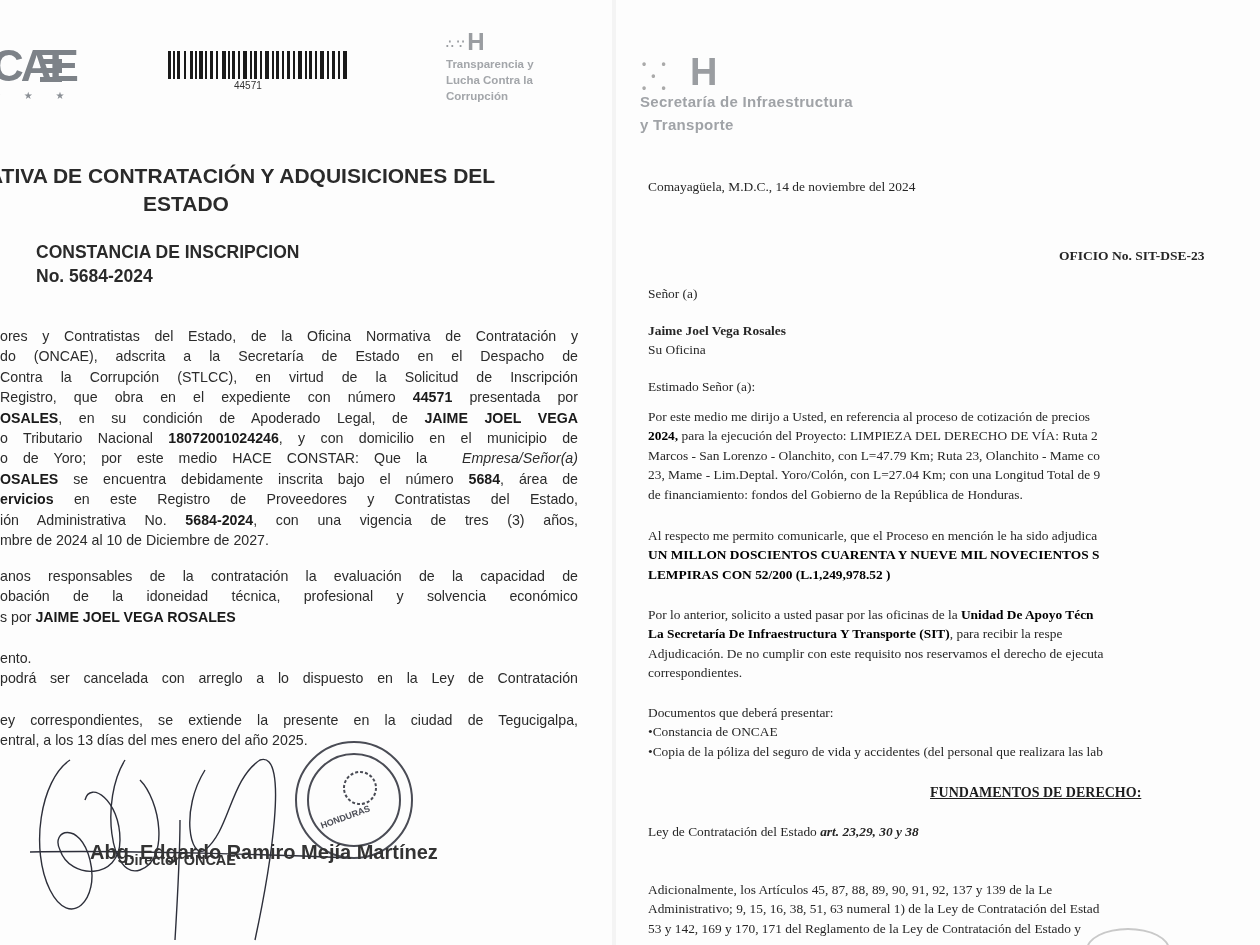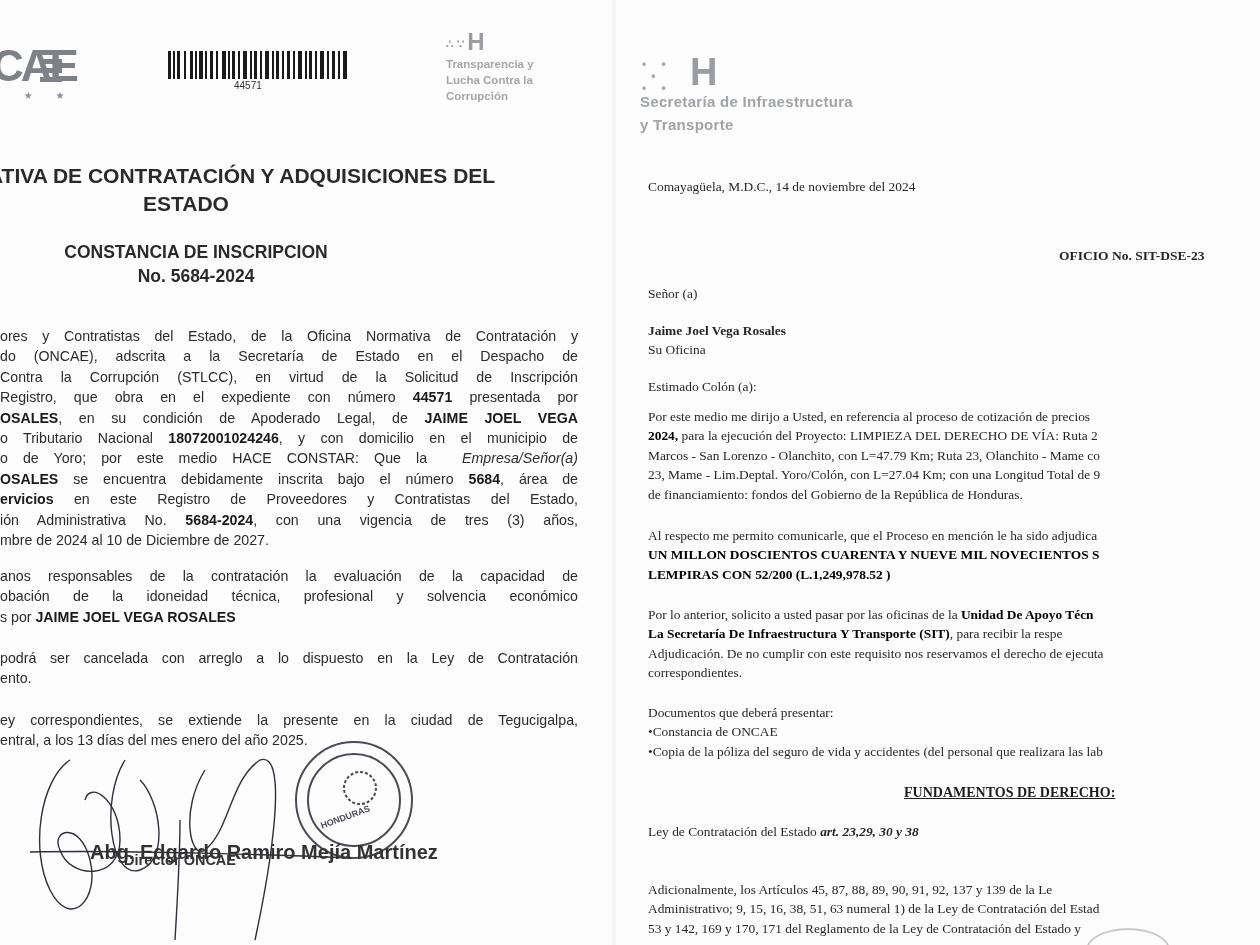--- a/index.html
+++ b/index.html
@@ -22,21 +22,21 @@
   .barcode { position: absolute; left: 168px; top: 51px; width: 180px; height: 28px; }
   .barcode-num { position: absolute; left: 234px; top: 80px; font-size: 10px; color: #333; }
 
   .stlcc-logo { position: absolute; left: 446px; top: 30px; color: #9a9da1; }
   .stlcc-logo .mark { font-size: 24px; font-weight: bold; letter-spacing: 1px; line-height: 24px; }
   .stlcc-logo .mark .dots { font-size: 12px; letter-spacing: 3px; vertical-align: middle; }
   .stlcc-logo .txt { font-size: 11.5px; line-height: 16px; font-weight: bold; color: #a3a6aa; }
 
   .l-title { position: absolute; left: -12px; top: 162px; width: 640px; font-weight: bold; font-size: 21px; line-height: 28px; color: #2a2a2a; }
   .l-title .t2 { display: block; padding-left: 155px; }
-  .l-sub { position: absolute; left: 36px; top: 240px; width: 320px; text-align: center; font-weight: bold; font-size: 17.5px; line-height: 24px; color: #2a2a2a; }
+  .l-sub { position: absolute; left: 36px; top: 240px; width: 320px; font-weight: bold; font-size: 17.5px; line-height: 24px; color: #2a2a2a; }
 
   .l-body { position: absolute; left: 0; width: 578px; font-size: 14.2px; line-height: 20.4px; color: #2b2b2b; }
   .l-body .ln { white-space: nowrap; text-align: justify; text-align-last: justify; display: block; }
   .l-body .ln.last { text-align-last: left; }
   .l-body b { font-weight: bold; color: #1a1a1a; }
   .l-body i { font-style: italic; margin-left: 20px; }
 
   .signature-block { position: absolute; left: 30px; top: 740px; width: 420px; height: 205px; }
   .sig-name { position: absolute; left: 60px; top: 92px; font-weight: bold; font-size: 20px; color: #333; white-space: nowrap; margin-top: 9px; }
   .sig-title { position: absolute; left: 94px; top: 112px; font-weight: bold; font-size: 14.5px; color: #333; white-space: nowrap; }
@@ -52,21 +52,21 @@
   .r-date { left: 32px; top: 177px; }
   .r-oficio { left: 443px; top: 246px; font-weight: bold; font-size: 13.5px; }
   .r-senor { left: 32px; top: 284px; }
   .r-name { left: 32px; top: 321px; font-weight: bold; }
   .r-office { left: 32px; top: 340px; }
   .r-greeting { left: 32px; top: 377px; }
   .r-para { position: absolute; left: 32px; width: 640px; font-size: 13.4px; line-height: 19.4px; color: #262626; }
   .r-para .ln { display: block; white-space: nowrap; }
   .r-para b { font-weight: bold; color: #000000; }
   .r-para i { font-style: italic; font-weight: bold; }
-  .r-heading { position: absolute; left: 288px; top: 785px; font-weight: bold; text-decoration: underline; font-size: 14px; color: #1d1d1d; }
+  .r-heading { position: absolute; left: 314px; top: 785px; font-weight: bold; text-decoration: underline; font-size: 14px; color: #1d1d1d; }
   .stamp-right { position: absolute; left: 470px; top: 928px; width: 80px; height: 40px; border: 2px solid #c9c9c9; border-radius: 50%; }
 </style>
 </head>
 <body>
 
 <div class="page" id="left-page">
   <div class="oncae-logo">
     <div class="letters">CAE</div>
     <div class="stripes">
         <div></div>
@@ -144,22 +144,22 @@
       <span class="ln"><b>ervicios</b><span> en este Registro de Proveedores y Contratistas del Estado,</span></span>
       <span class="ln"><span>ión Administrativa No. </span><b>5684-2024</b><span>, con una vigencia de tres (3) años,</span></span>
       <span class="ln last"><span>mbre de 2024 al 10 de Diciembre de 2027.</span></span>
     </div>
   <div class="l-body" style="top:566px">
       <span class="ln"><span>anos responsables de la contratación la evaluación de la capacidad de</span></span>
       <span class="ln"><span>obación de la idoneidad técnica, profesional y solvencia económico</span></span>
       <span class="ln last"><span>s por </span><b>JAIME JOEL VEGA ROSALES</b></span>
     </div>
   <div class="l-body" style="top:648px">
+      <span class="ln last"><span>ento.</span></span>
       <span class="ln"><span> podrá ser cancelada con arreglo a lo dispuesto en la Ley de Contratación</span></span>
-      <span class="ln last"><span>ento.</span></span>
     </div>
   <div class="l-body" style="top:710px">
       <span class="ln"><span>ey correspondientes, se extiende la presente en la ciudad de Tegucigalpa,</span></span>
       <span class="ln last"><span>entral, a los 13 días del mes enero del año 2025.</span></span>
     </div>
 
   <div class="signature-block">
     <svg class="sig-svg" width="420" height="205" viewBox="0 0 420 205">
       <g fill="none" stroke="#2d2f3a" stroke-width="1.4">
         <path d="M40 20 C 10 40, 0 110, 20 150 C 40 190, 70 160, 60 120 C 50 80, 20 90, 30 110 C 40 140, 90 140, 90 100 C 90 60, 60 40, 55 60"></path>
@@ -187,21 +187,21 @@
     <div class="mark"><span class="dots">•&nbsp;•<br>&nbsp;•<br>•&nbsp;•</span><span>H</span></div>
     <div class="txt">Secretaría de Infraestructura</div>
     <div class="txt">y Transporte</div>
   </div>
 
   <div class="r-text r-date">Comayagüela, M.D.C., 14 de noviembre del 2024</div>
   <div class="r-text r-oficio">OFICIO No. SIT-DSE-23</div>
   <div class="r-text r-senor">Señor (a)</div>
   <div class="r-text r-name">Jaime Joel Vega Rosales</div>
   <div class="r-text r-office">Su Oficina</div>
-  <div class="r-text r-greeting">Estimado Colón (a):</div>
+  <div class="r-text r-greeting">Estimado Señor (a):</div>
 
   <div class="r-para" style="top:407px">
       <span class="ln"><span>Por este medio me dirijo a Usted, en referencia al proceso de cotización de precios</span></span>
       <span class="ln"><b>2024,</b><span> para la ejecución del Proyecto: LIMPIEZA DEL DERECHO DE VÍA: Ruta 2</span></span>
       <span class="ln"><span>Marcos - San Lorenzo - Olanchito, con L=47.79 Km; Ruta 23, Olanchito - Mame co</span></span>
       <span class="ln"><span>23, Mame - Lim.Deptal. Yoro/Colón, con L=27.04 Km; con una Longitud Total de 9</span></span>
       <span class="ln"><span>de financiamiento: fondos del Gobierno de la República de Honduras.</span></span>
     </div>
   <div class="r-para" style="top:526px">
       <span class="ln"><span>Al respecto me permito comunicarle, que el Proceso en mención le ha sido adjudica</span></span>

